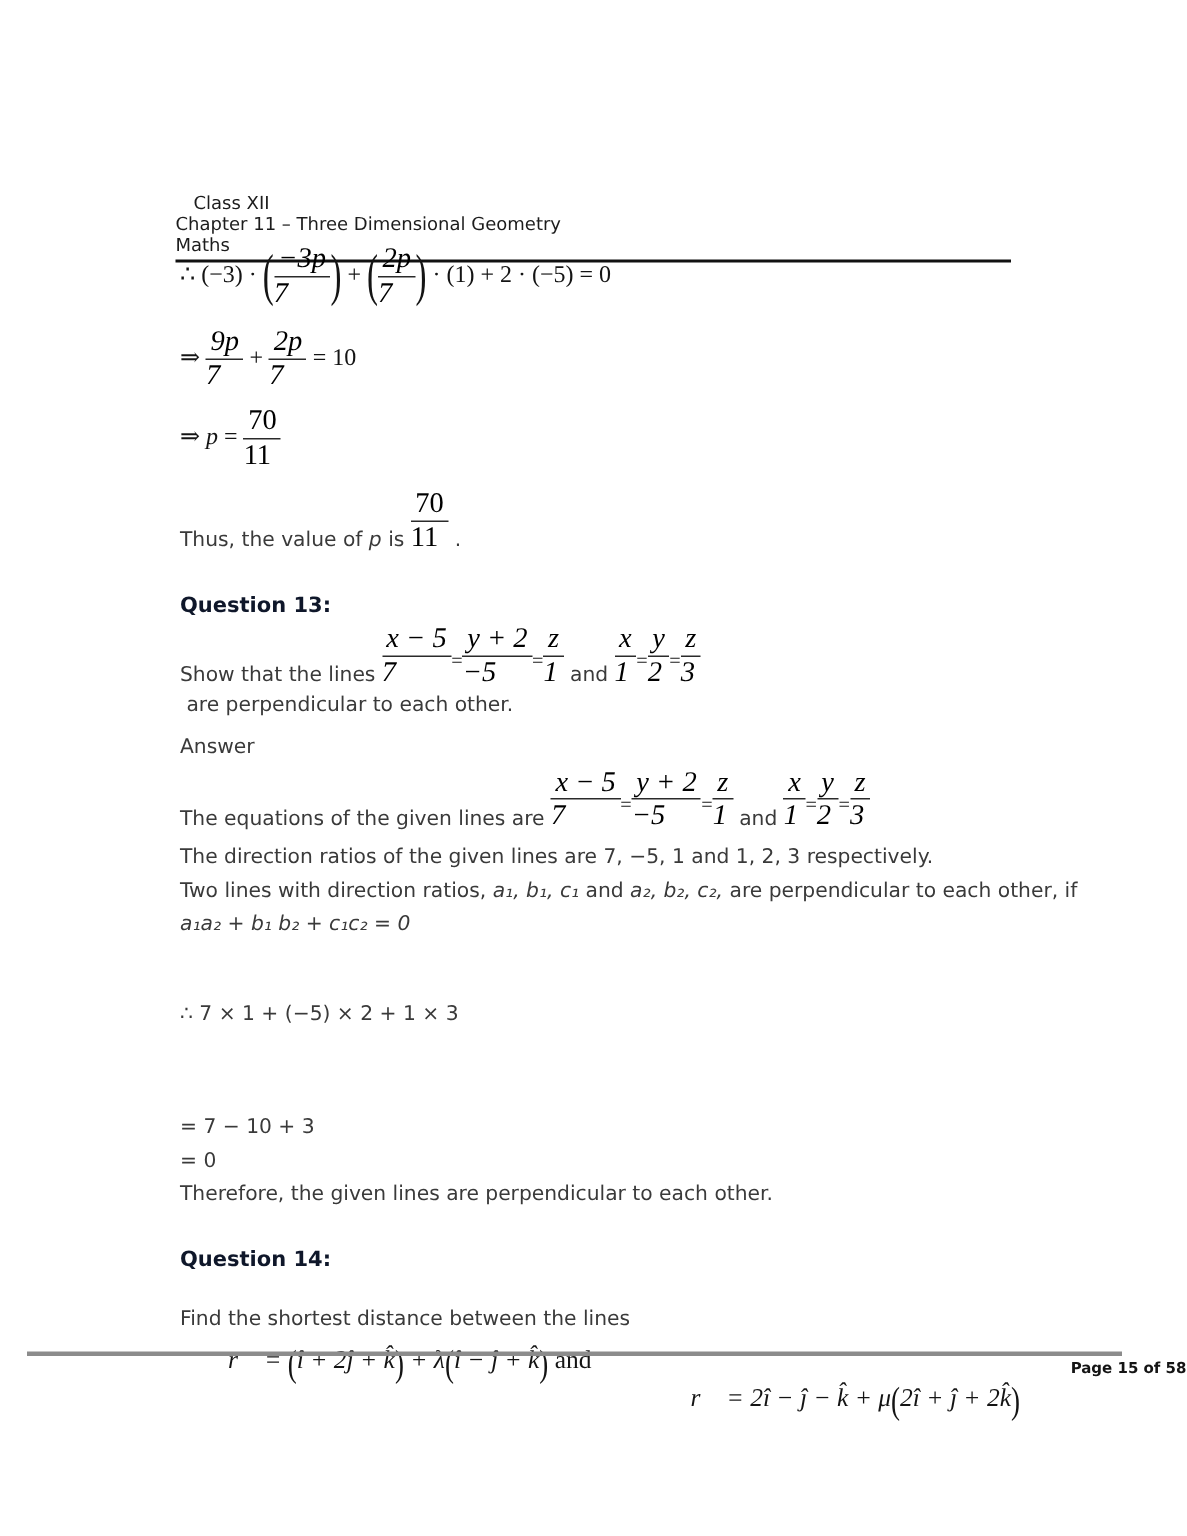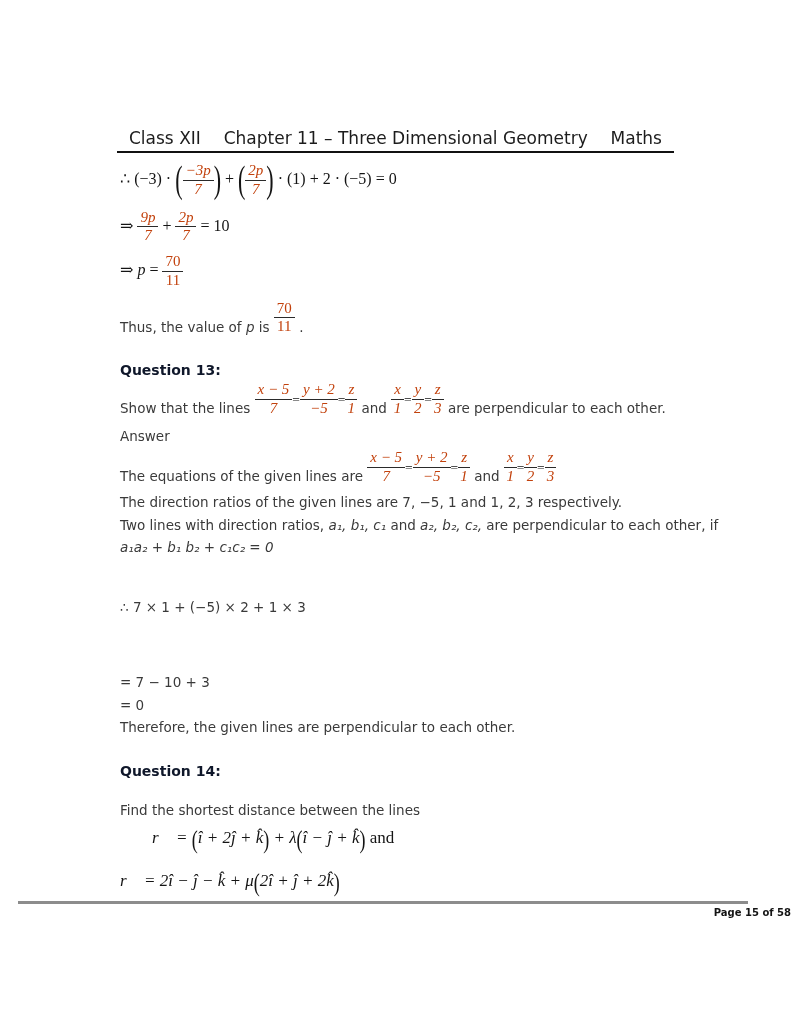--- a/index.html
+++ b/index.html
@@ -1,33 +1,33 @@
 <!DOCTYPE html>
 <html><head>
 <meta charset="utf-8">
 <style>
   html,body{margin:0;padding:0;background:#ffffff;}
   .page{position:relative;width:791px;height:1024px;background:#ffffff;overflow:hidden;
         font-family:"DejaVu Sans",sans-serif;color:#3a3a3a;}
   
   .header{position:absolute;left:117px;top:128px;width:557px;display:flex;
           justify-content:space-between;align-items:baseline;border-bottom:2px solid #111;
-          padding-bottom:3px;font-size:17px;color:#1c1c1c;}
+          padding-bottom:3px;font-size:12px;color:#1c1c1c;flex-direction:column;}
   .header .h-left{padding-left:12px;}
   .header .h-right{padding-right:12px;}
   
   .content{position:absolute;left:120px;top:157px;width:560px;}
   .math{font-family:"Liberation Serif","DejaVu Serif",serif;font-size:16px;color:#141414;}
   .math span{white-space:pre;}
   .body{font-size:13.5px;line-height:20px;color:#3a3a3a;}
   .body span{white-space:pre;}
   .qtitle{font-size:14px;font-weight:bold;color:#0f172a;}
   .it{font-style:italic;}
-  .frac{display:inline-block;text-align:center;vertical-align:middle;line-height:1.05;
-        font-family:"Liberation Serif","DejaVu Serif",serif;font-size:15px;color:#c2410c;}
+  .frac{display:inline-block;vertical-align:middle;line-height:1.05;
+        font-family:"Liberation Serif","DejaVu Serif",serif;font-size:19px;color:#000000;}
   .frac .num{display:block;border-bottom:1px solid #2a2a2a;padding:0 3px 1px;white-space:pre;}
   .frac .den{display:block;padding-top:1px;white-space:pre;}
   .frac-b{vertical-align:baseline;}
   .raise{vertical-align:9px;font-family:"Liberation Serif","DejaVu Serif",serif;color:#141414;}
   .serifand{font-family:"Liberation Serif","DejaVu Serif",serif;color:#141414;}
   .bp{display:inline-block;vertical-align:middle;transform:scaleY(1.75);
       font-family:"Liberation Serif","DejaVu Serif",serif;font-size:22px;font-weight:300;color:#141414;}
   .bp2{display:inline-block;transform:scaleY(1.4);vertical-align:-3px;
        font-family:"Liberation Serif","DejaVu Serif",serif;font-size:18px;font-weight:300;color:#141414;}
   .vec{font-family:"Liberation Serif","DejaVu Serif",serif;font-size:17px;color:#141414;}
@@ -45,21 +45,21 @@
   .m-dir{margin-top:6px;}
   .m-cond{margin-top:3px;}
   .m-condeq{margin-top:2px;}
   .m-calc1{margin-top:40px;}
   .m-calc2{margin-top:55px;}
   .m-calc3{margin-top:3px;}
   .m-concl{margin-top:2px;}
   .m-q14{margin-top:26px;}
   .m-find{margin-top:21px;}
   .m-vec1{margin-top:8px;margin-left:32px;}
-  .m-vec2{margin-top:20px;}
+  .m-vec2{margin-top:2px;text-align:right;}
   
   .footer-rule{position:absolute;left:18px;top:901px;width:730px;height:0;
                border-top:3px solid #8c8c8c;}
   .footer-label{position:absolute;left:0;top:907px;width:791px;text-align:right;
                 font-size:10px;font-weight:bold;color:#141414;}
 </style>
 </head>
 <body>
 
 <div class="page">

